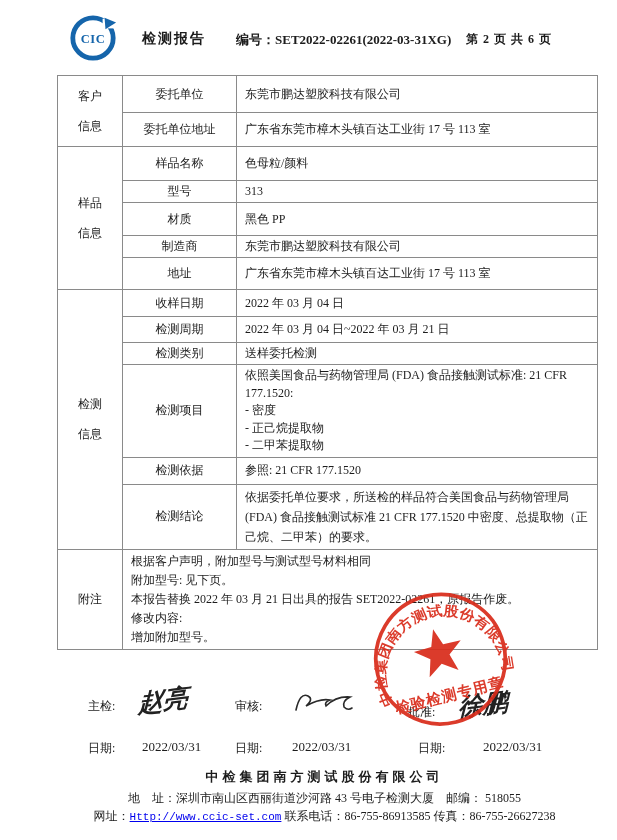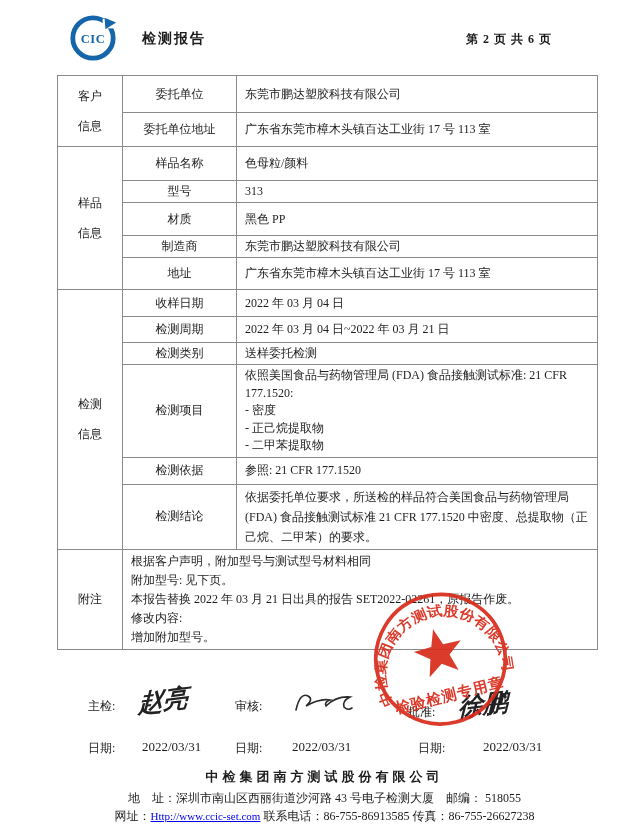--- a/index.html
+++ b/index.html
@@ -49,34 +49,35 @@
   
   .stamp{
     position:absolute;left:366px;top:586px;width:150px;height:150px;
     transform:rotate(-14deg);opacity:0.92;pointer-events:none;
   }
   
   .footer{position:absolute;left:0;right:0;text-align:center;}
   .f-company{top:768px;font-size:13px;font-weight:bold;letter-spacing:4px;}
   .f-line2{top:790px;font-size:12px;}
   .f-line3{top:808px;font-size:12px;}
-  .f-link{color:#0000ee;text-decoration:underline;font-family:Liberation Serif, serif;font-size:11px;}
+  .f-link{color:#0000ee;text-decoration:underline;font-family:Liberation Mono, monospace;font-size:11px;}
 </style>
 </head>
 <body>
 
 <div class="page">
 
   <svg class="hdr-logo" viewBox="0 0 60 52">
     <circle cx="30" cy="26" r="21" fill="none" stroke="#1565ab" stroke-width="5"></circle>
     <rect x="40" y="6" width="14" height="10" fill="#ffffff"></rect>
     <polygon points="42,5 54,10 43,17" fill="#1565ab"></polygon>
     <text x="30" y="31" text-anchor="middle" font-size="13" font-weight="bold" font-family="Liberation Serif, serif" fill="#1565ab" letter-spacing="0.5">CIC</text>
   </svg>
   <div class="hdr-title">检测报告</div>
+  <div class="hdr-no">编号：SET2022-02261(2022-03-31XG)</div>
   <div class="hdr-page">第 2 页 共 6 页</div>
 
   <table class="report">
     <tbody>
         <tr style="height:37px">
       <td class="grp pre" rowspan="2">客户
 信息</td>
       <td class="lbl">委托单位</td>
       <td class="val">东莞市鹏达塑胶科技有限公司</td>
     </tr>

